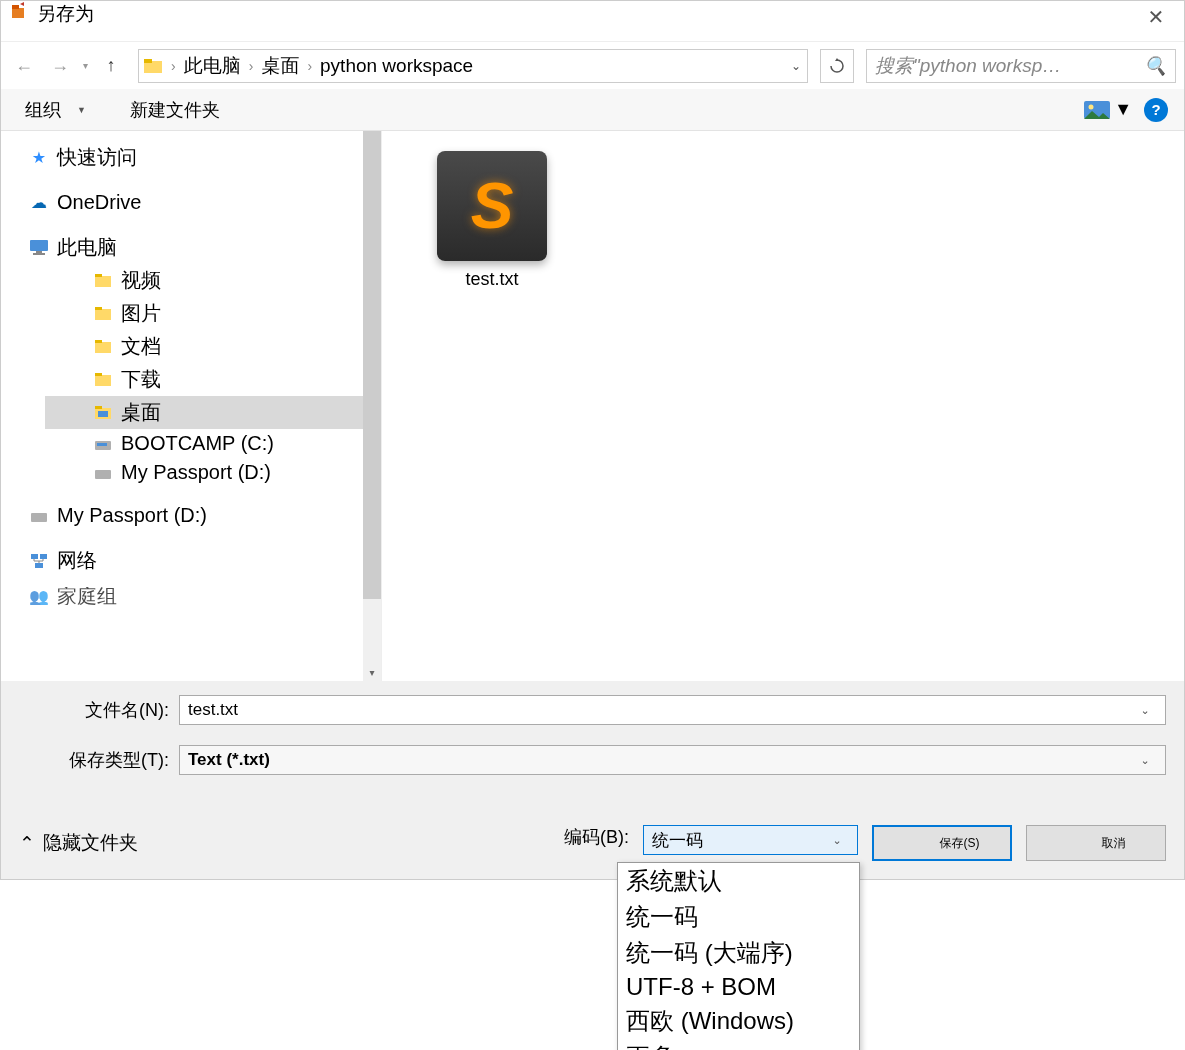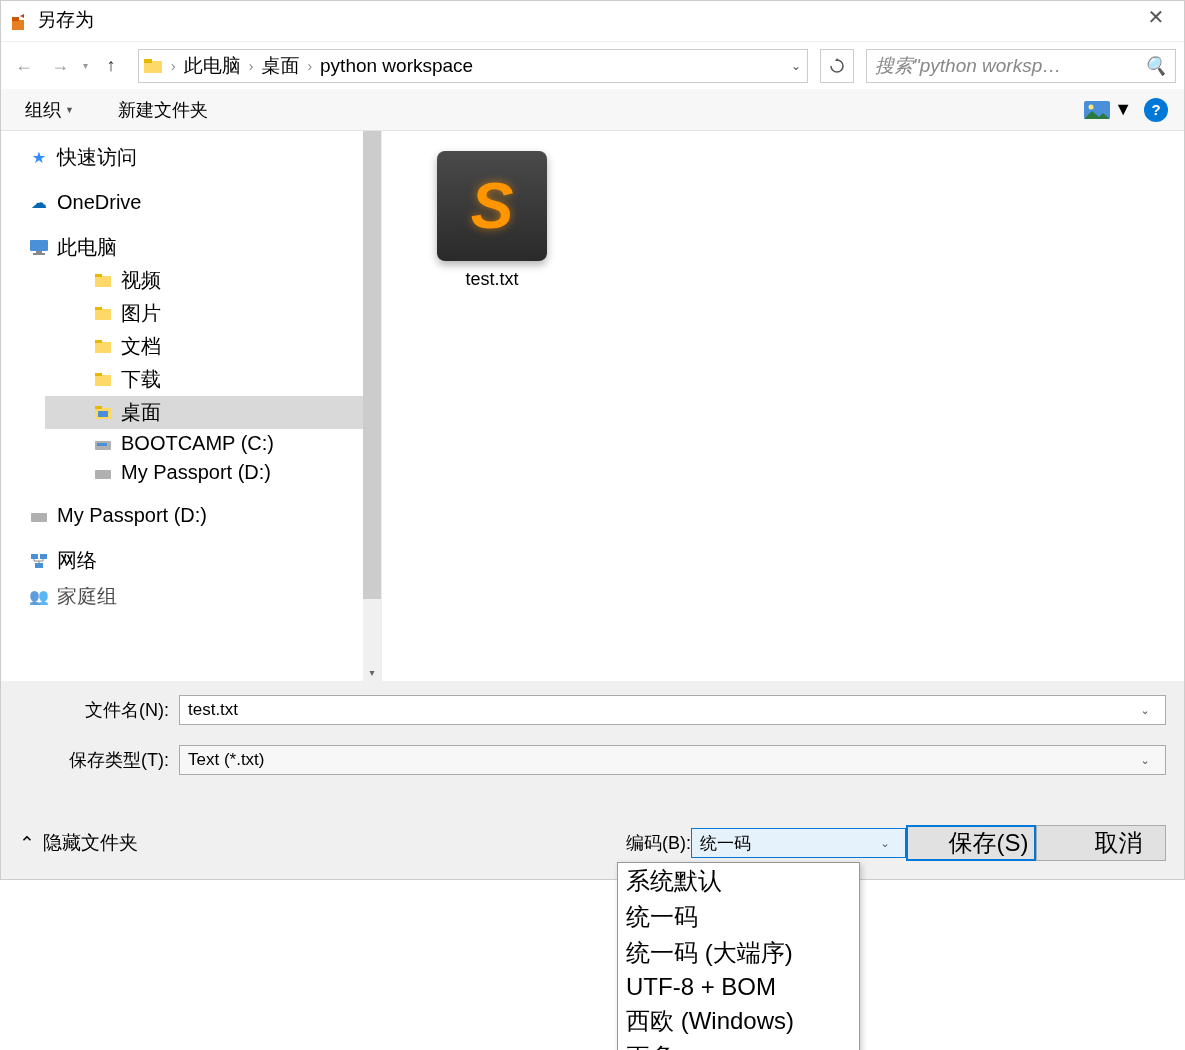--- a/index.html
+++ b/index.html
@@ -1,20 +1,20 @@
 <!DOCTYPE html>
 <html><head>
   <meta charset="utf-8">
   <style>
     * { box-sizing: border-box; margin: 0; padding: 0; font-family: "Microsoft YaHei", "Segoe UI", sans-serif; }
     body { background: #fff; width: 1185px; height: 1050px; overflow: hidden; font-size: 18px; }
     .window { width: 1185px; height: 880px; background: #fff; display: flex; flex-direction: column; border: 1px solid #ccc; }
     
     
-    .titlebar { height: 40px; display: flex; align-items: flex-end; padding: 8px 8px; }
+    .titlebar { height: 40px; display: flex; align-items: flex-start; padding: 0 8px; }
     .titlebar-icon { width: 20px; height: 20px; margin-right: 8px; display:flex; align-items:center; justify-content:center; }
     .titlebar-title { font-size: 19px; flex: 1; }
     .titlebar-close { width: 40px; height: 32px; display: flex; align-items: center; justify-content: center; font-size: 20px; color:#555; }
     
     
     .navbar { height: 48px; display: flex; align-items: center; padding: 4px 8px; gap: 6px; border-top: 1px solid #eee; }
     .nav-btn { width: 30px; height: 30px; display: flex; align-items: center; justify-content: center; color: #999; }
     .nav-btn.enabled { color: #333; }
     .nav-drop { font-size: 10px; color:#999; padding:0 2px;}
     .breadcrumb-bar { flex: 1; height: 34px; border: 1px solid #ccc; display: flex; align-items: center; background: #fff; margin: 0 6px; }
@@ -22,21 +22,21 @@
     .bc-sep { color: #888; padding: 0 4px; font-size: 14px;}
     .bc-item { padding: 0 4px; color: #000; font-size: 19px; }
     .bc-drop { margin-left: auto; padding-right: 6px; color: #555; font-size: 12px;}
     .refresh-btn { width: 34px; height: 34px; border: 1px solid #ccc; display:flex; align-items:center; justify-content:center; margin-right:6px; }
     .search-box { width: 310px; height: 34px; border: 1px solid #ccc; display: flex; align-items: center; padding: 0 8px; background:#fff; }
     .search-text { flex:1; color: #888; font-size: 19px; font-style: italic; overflow: hidden; white-space:nowrap;}
     .search-icon { color: #333; font-style: italic; padding-left:6px;}
     
     
     .toolbar { height: 42px; background: #f7f7f7; border-bottom: 1px solid #e3e3e3; display: flex; align-items: center; padding: 0 16px; }
-    .toolbar-btn { display: flex; align-items: center; gap: 4px; padding: 4px 8px; font-size: 18px; }
+    .toolbar-btn { display: flex; align-items: center; gap: 16px; padding: 4px 8px; font-size: 18px; }
     .toolbar-btn .dd { font-size: 9px; color:#555;}
     .toolbar-right { margin-left: auto; display:flex; align-items:center; gap:12px; }
     .view-btn { display:flex; align-items:center; gap:4px; }
     .help-btn { width:24px; height:24px; border-radius:50%; background:#0078d7; color:#fff; display:flex; align-items:center; justify-content:center; font-size:15px; font-weight:bold;}
     
     
     .body { flex: 1; display: flex; overflow: hidden; background:#fff;}
     .sidebar { width: 380px; overflow-y: auto; background:#fff; padding-top: 10px; position:relative;}
     .sb-scroll { position:absolute; right:0; top:0; width:18px; height:100%; background:#f0f0f0; }
     .sb-thumb { position:absolute; right:0; top:0; width:18px; height:85%; background:#ccc;}
@@ -54,24 +54,24 @@
     
     .form-area { background: #f0f0f0; padding: 14px 18px 0 18px;}
     .form-row { display: flex; align-items: center; margin-bottom: 20px; }
     .form-label { width: 160px; text-align: right; padding-right: 10px; font-size: 18px; }
     .form-input { flex: 1; height: 30px; border: 1px solid #aaa; background:#fff; padding: 0 8px; font-size: 17px; display:flex; align-items:center;}
     .form-input.combo { background: #f7f7f7;}
     .form-dd { width: 24px; text-align:center; color:#555; font-size:11px;}
     
     .footer { background: #f0f0f0; padding: 30px 18px 18px 18px; display:flex; align-items:center; position:relative;}
     .hide-folders { display:flex; align-items:center; gap:8px; font-size: 19px;}
-    .footer-right { margin-left: auto; display:flex; align-items:center; }
+    .footer-right { margin-left: auto; display:flex; gap:14px; }
     .enc-label { font-size: 18px;}
     .enc-combo { width: 215px; height: 30px; border: 1px solid #0078d7; background: #e5f1fb; display:flex; align-items:center; padding:0 8px; font-size:17px;}
-    .btn { width: 130px; height: 36px; border: 1px solid #aaa; background:#e1e1e1; display:flex; align-items:center; justify-content:center; font-size:24px;padding-left:35px;}
+    .btn { width: 140px; height: 36px; border: 1px solid #aaa; background:#e1e1e1; display:flex; align-items:center; justify-content:center; font-size:12px;padding-left:35px;}
     .btn.primary { border: 2px solid #0078d7; background:#e1e1e1;}
     
     
     .dropdown-popup { position:absolute; left: 617px; top: 862px; width: 243px; background:#fff; border:1px solid #999; box-shadow: 2px 2px 6px rgba(0,0,0,0.2); z-index:100;}
     .dd-item { padding: 2px 8px; font-size: 24px;}
     .dd-item.selected { background: #0078d7; color:#fff;}
   </style>
 </head>
 <body>
 
@@ -273,21 +273,21 @@
     <div class="form-row">
       <span class="form-label">文件名(N):</span>
       <div class="form-input">
         <span style="flex:1;">test.txt</span>
         <span class="form-dd">⌄</span>
       </div>
     </div>
     <div class="form-row">
       <span class="form-label">保存类型(T):</span>
       <div class="form-input combo">
-        <span style="flex:1;">Text (*.txt)</span>
+        <span style="flex:1;font-weight:bold;">Text (*.txt)</span>
         <span class="form-dd">⌄</span>
       </div>
     </div>
   </div>
 
   <div class="footer">
     <div class="hide-folders">
       <span>⌃</span>
       <span>隐藏文件夹</span>
     </div>

